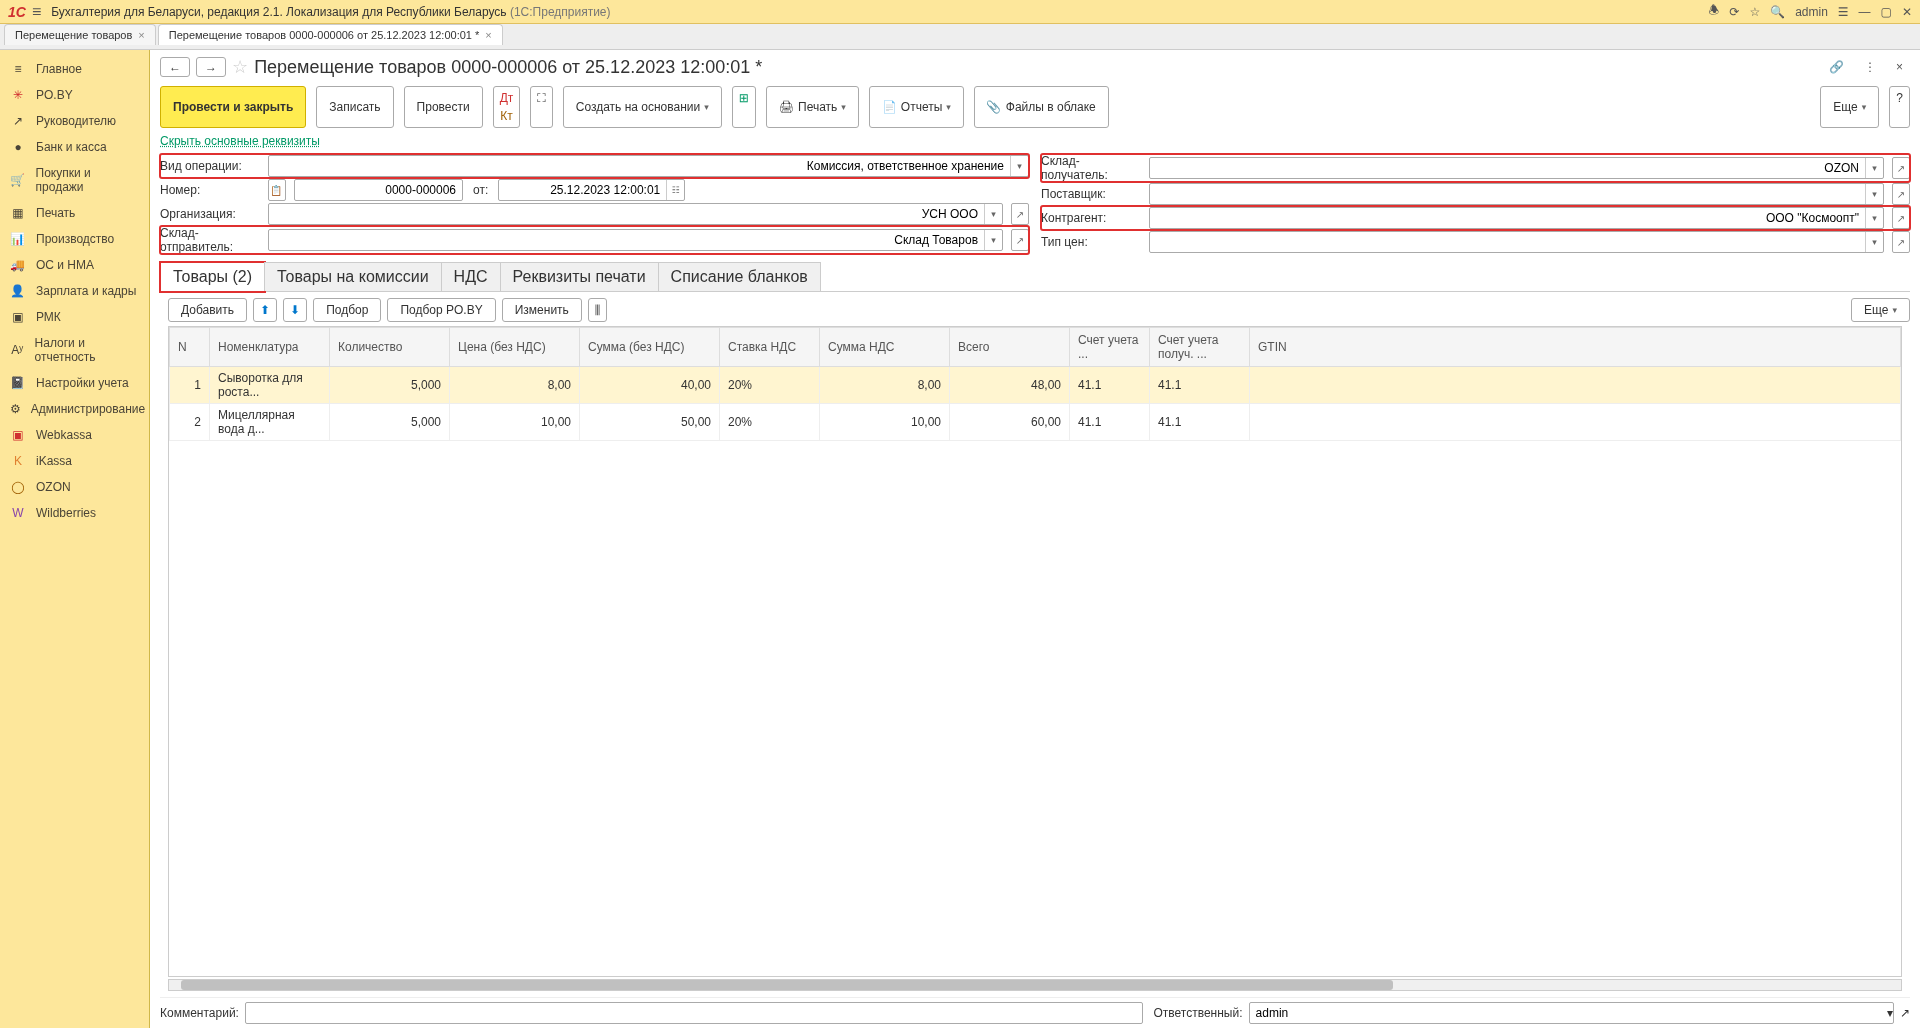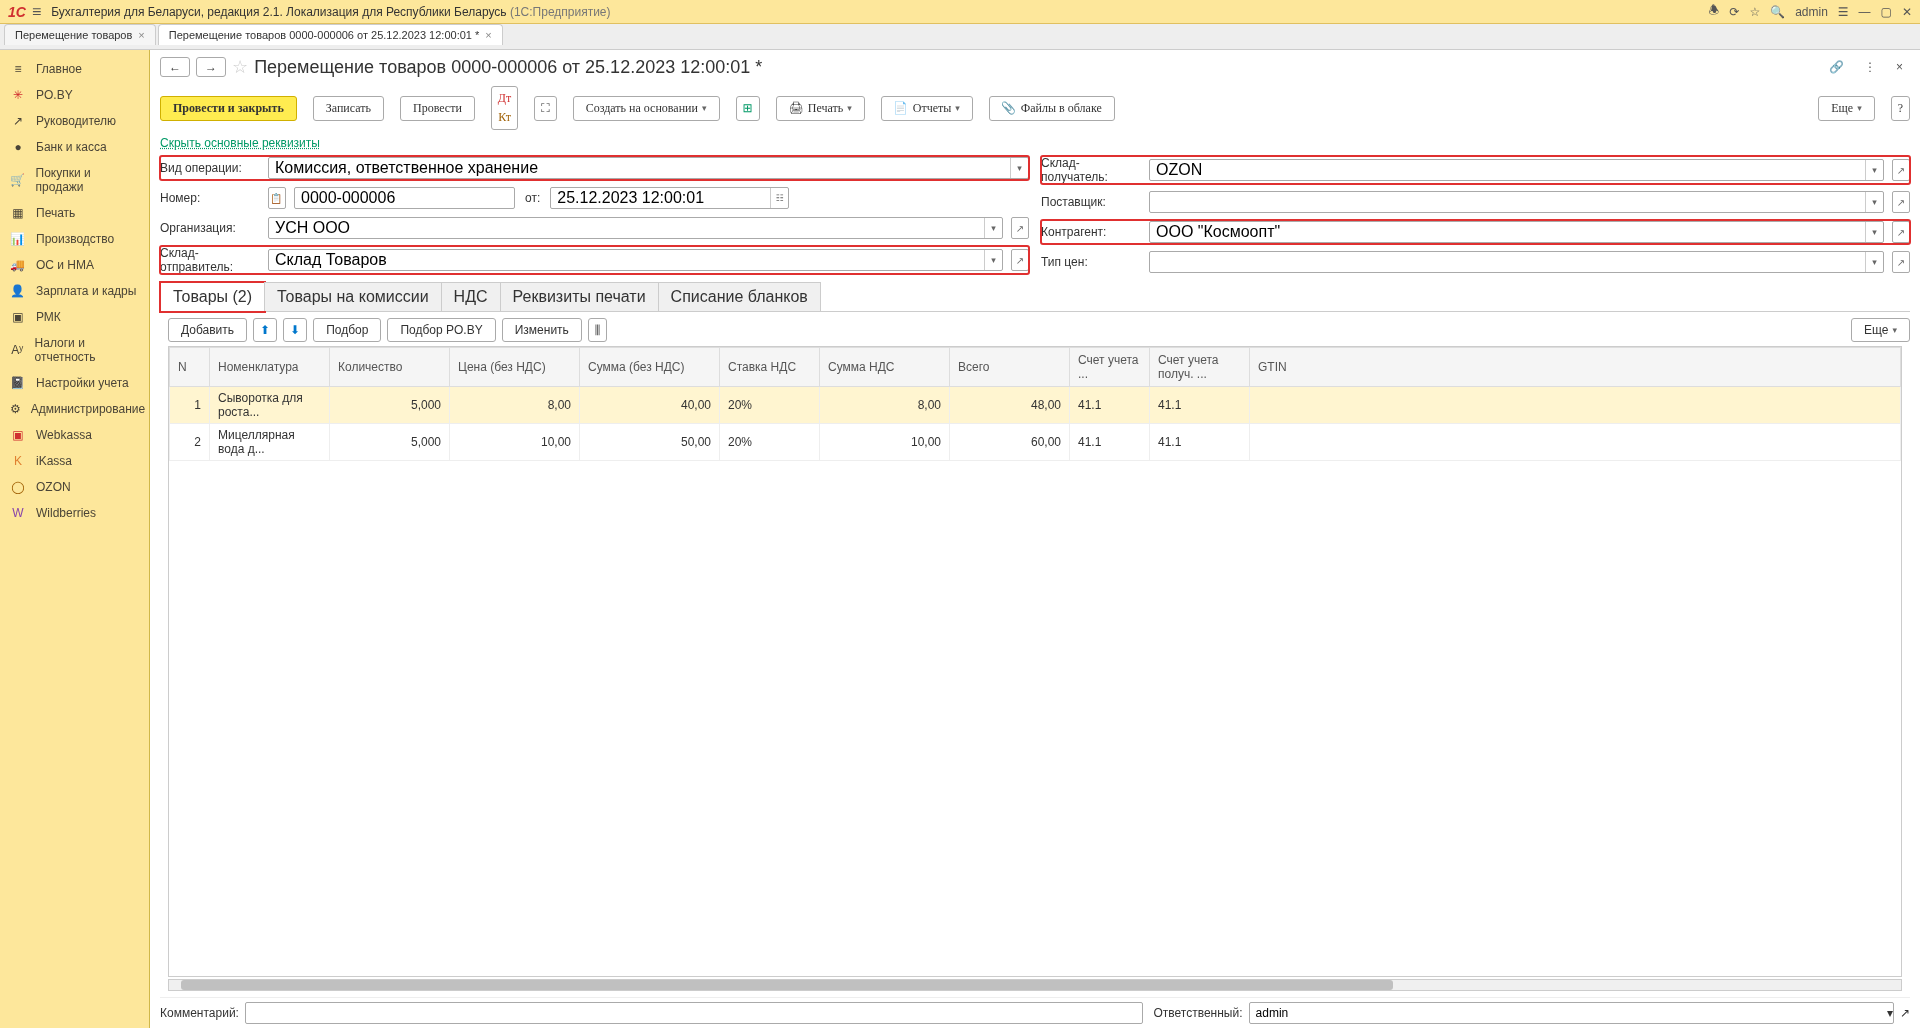--- a/index.html
+++ b/index.html
@@ -19,34 +19,34 @@
 .sidebar { width: 150px; background: #fde79b; border-right: 1px solid #d0b84a; padding-top: 6px; }
 .sidebar .item { display: flex; align-items: center; padding: 6px 10px; gap: 10px; cursor: pointer; font-size: 12px; color: #4a4437; }
 .sidebar .item .icon { width: 16px; text-align: center; }
 .content { flex: 1; background: #fff; display: flex; flex-direction: column; padding: 6px 10px 4px 10px; overflow: hidden; }
 .doc-header { display: flex; align-items: center; gap: 6px; padding-bottom: 4px; }
 .doc-header .nav-btn { border: 1px solid #aaa; background: #fff; padding: 2px 8px; border-radius: 3px; cursor: pointer; }
 .doc-header .star { color: #ccc; font-size: 18px; }
 .doc-header .title { font-size: 18px; flex: 1; }
 .doc-header .right-btns { display: flex; gap: 6px; align-items: center; }
 .doc-header .right-btns span { cursor: pointer; color: #555; padding: 2px 6px; border: 1px solid transparent; border-radius: 3px; }
-.toolbar { display: flex; align-items: center; gap: 16px; padding: 4px 0; flex-wrap: wrap; font-family: Liberation Serif, serif; }
+.toolbar { display: flex; gap: 10px; padding: 4px 0; flex-wrap: wrap; }
 .btn { border: 1px solid #aaa; background: #fff; padding: 4px 12px; border-radius: 3px; cursor: pointer; font-size: 12px; display: flex; align-items: center; gap: 4px; }
 .btn.primary { background: #ffec50; border-color: #d0b000; font-weight: bold; }
 .btn.icon-only { padding: 4px 6px; flex-direction: column; }
 .btn .arrow { font-size: 9px; color: #666; }
 .toolbar-spacer { flex: 1; }
 .link { color: #009966; text-decoration: underline dotted; cursor: pointer; padding: 2px 0; }
 .form-area { display: flex; gap: 12px; padding: 4px 0; }
-.form-col { flex: 1; display: flex; flex-direction: column; gap: 6px; }
+.form-col { flex: 1; display: flex; flex-direction: column; }
 .form-row { display: flex; align-items: center; gap: 4px; min-height: 24px; }
 .form-row.highlight { outline: 2px solid #e03030; outline-offset: -1px; border-radius: 2px; }
 .form-row label { width: 104px; font-size: 12px; }
 .form-row .input-wrap { flex: 1; display: flex; align-items: center; border: 1px solid #aaa; border-radius: 2px; height: 22px; background: #fff; }
-.form-row .input-wrap input { flex: 1; border: none; outline: none; padding: 2px 6px; font-size: 16px; background: transparent; }
+.form-row .input-wrap input { flex: 1; border: none; outline: none; padding: 2px 6px; font-size: 12px; background: transparent; text-align: right; }
 .form-row .input-btn { width: 18px; height: 20px; border-left: 1px solid #ccc; display: flex; align-items: center; justify-content: center; color: #666; cursor: pointer; font-size: 9px; }
 .form-row .ext-btn { width: 18px; height: 22px; border: 1px solid #aaa; border-radius: 2px; display: flex; align-items: center; justify-content: center; color: #666; cursor: pointer; margin-left: 4px; font-size: 10px; }
 .doc-tabs { display: flex; border-bottom: 1px solid #ccc; margin-top: 4px; }
 .doc-tabs .dtab { padding: 5px 12px; border: 1px solid #ccc; border-bottom: none; margin-right: -1px; background: #f0f0f0; cursor: pointer; font-size: 16px; }
 .doc-tabs .dtab.active { background: #fff; border-bottom: 1px solid #fff; margin-bottom: -1px; }
 .doc-tabs .dtab.highlight { outline: 2px solid #e03030; outline-offset: -1px; }
 .table-toolbar { display: flex; gap: 6px; padding: 6px 0 4px 8px; align-items: center; }
 .table-wrap { flex: 1; border: 1px solid #ccc; overflow: auto; margin: 0 8px; }
 table { width: 100%; border-collapse: collapse; font-size: 12px; }
 th { background: #f5f5f5; border: 1px solid #ddd; padding: 5px 8px; text-align: left; font-weight: normal; color: #555; }

